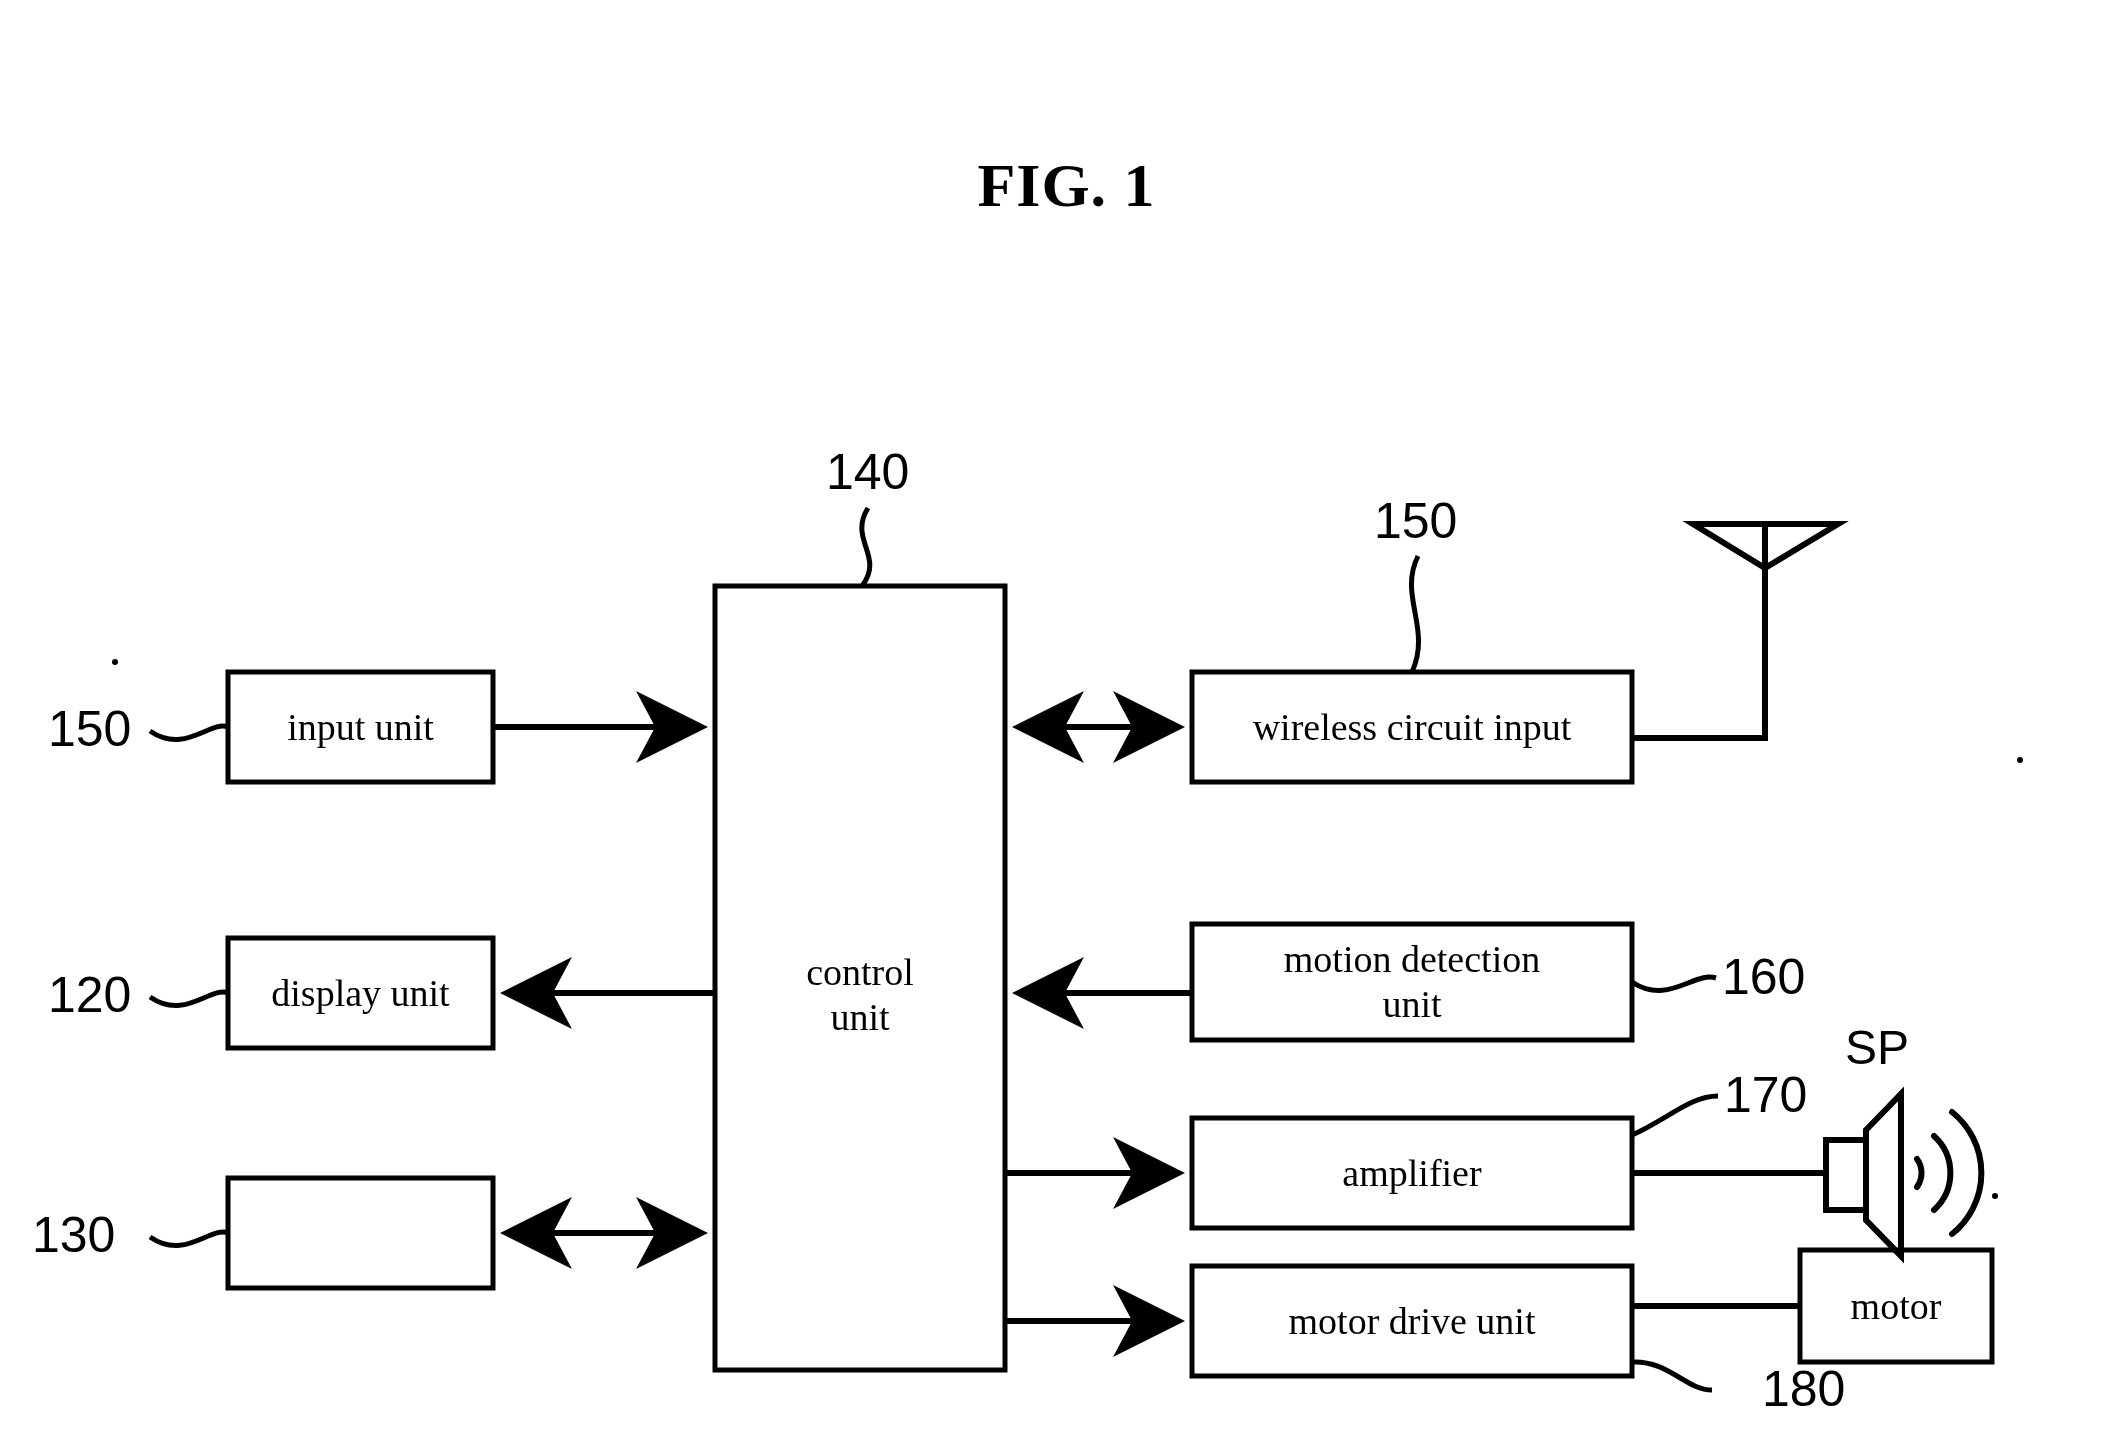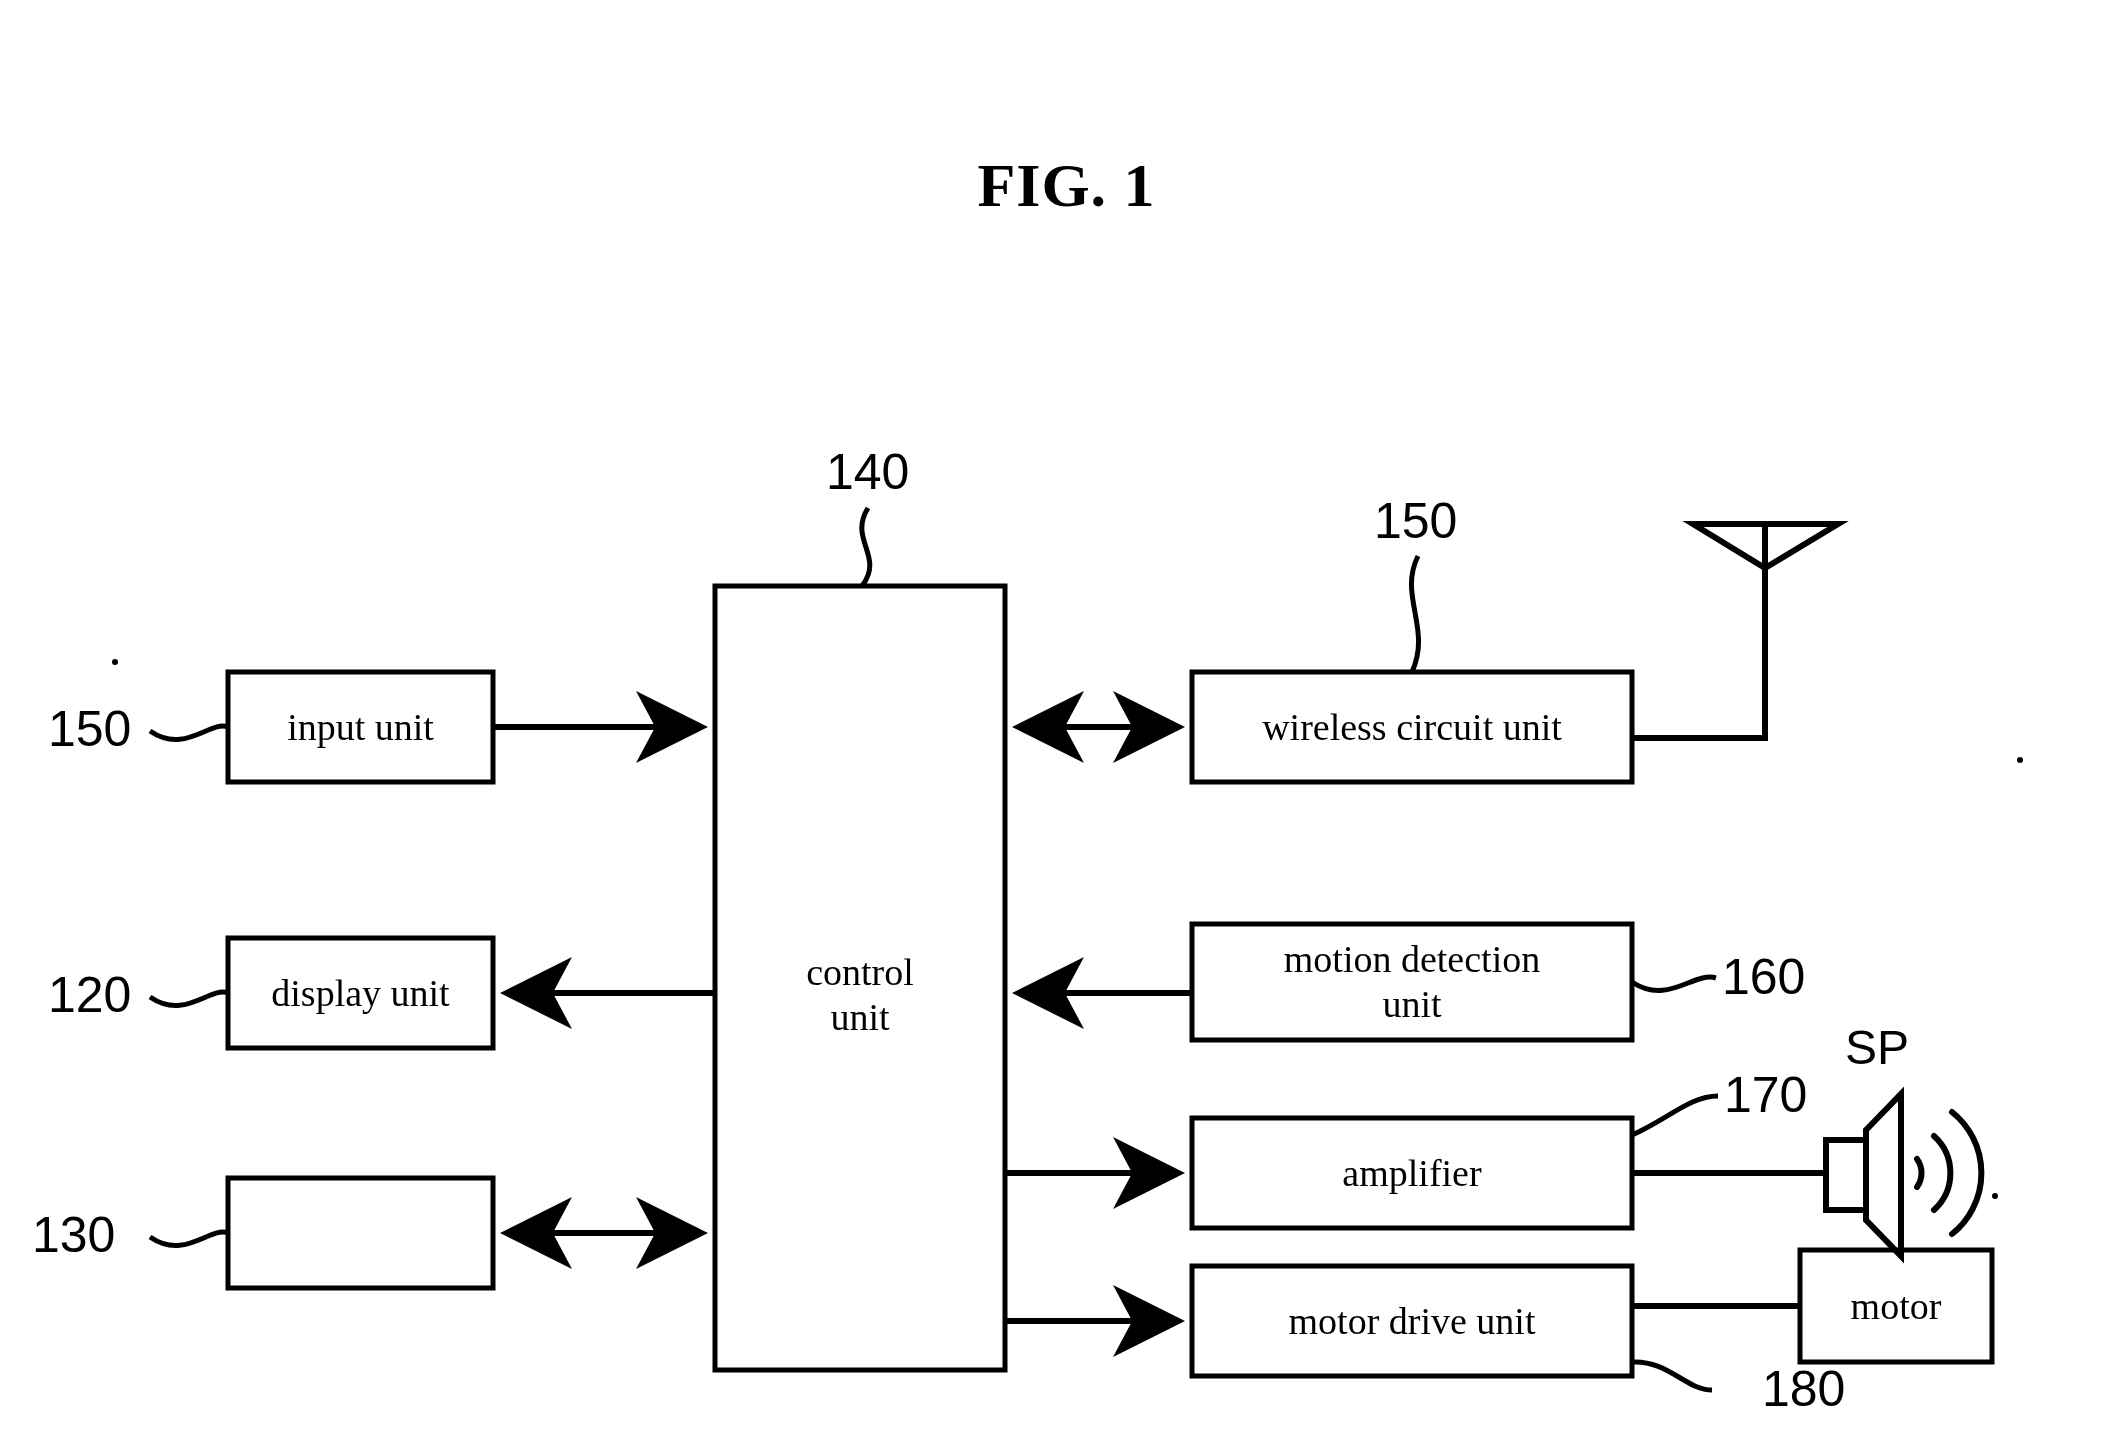--- a/index.html
+++ b/index.html
@@ -154,21 +154,21 @@
   </svg>
 
   <div class="box-label" style="left:228px; top:672px; width:265px; height:110px;">input unit</div>
 
   <div class="box-label" style="left:228px; top:938px; width:265px; height:110px;">display unit</div>
 
 
   <div class="box-label" style="left:715px; top:930px; width:290px; height:130px;">control
 unit</div>
 
-  <div class="box-label" style="left:1192px; top:672px; width:440px; height:110px;">wireless circuit unit</div>
+  <div class="box-label" style="left:1192px; top:672px; width:440px; height:110px;">wireless circuit input</div>
 
   <div class="box-label" style="left:1192px; top:924px; width:440px; height:116px;">motion detection
 unit</div>
 
   <div class="box-label" style="left:1192px; top:1118px; width:440px; height:110px;">amplifier</div>
 
   <div class="box-label" style="left:1192px; top:1266px; width:440px; height:110px;">motor drive unit</div>
 
   <div class="box-label" style="left:1800px; top:1250px; width:192px; height:112px;">motor</div>
 

